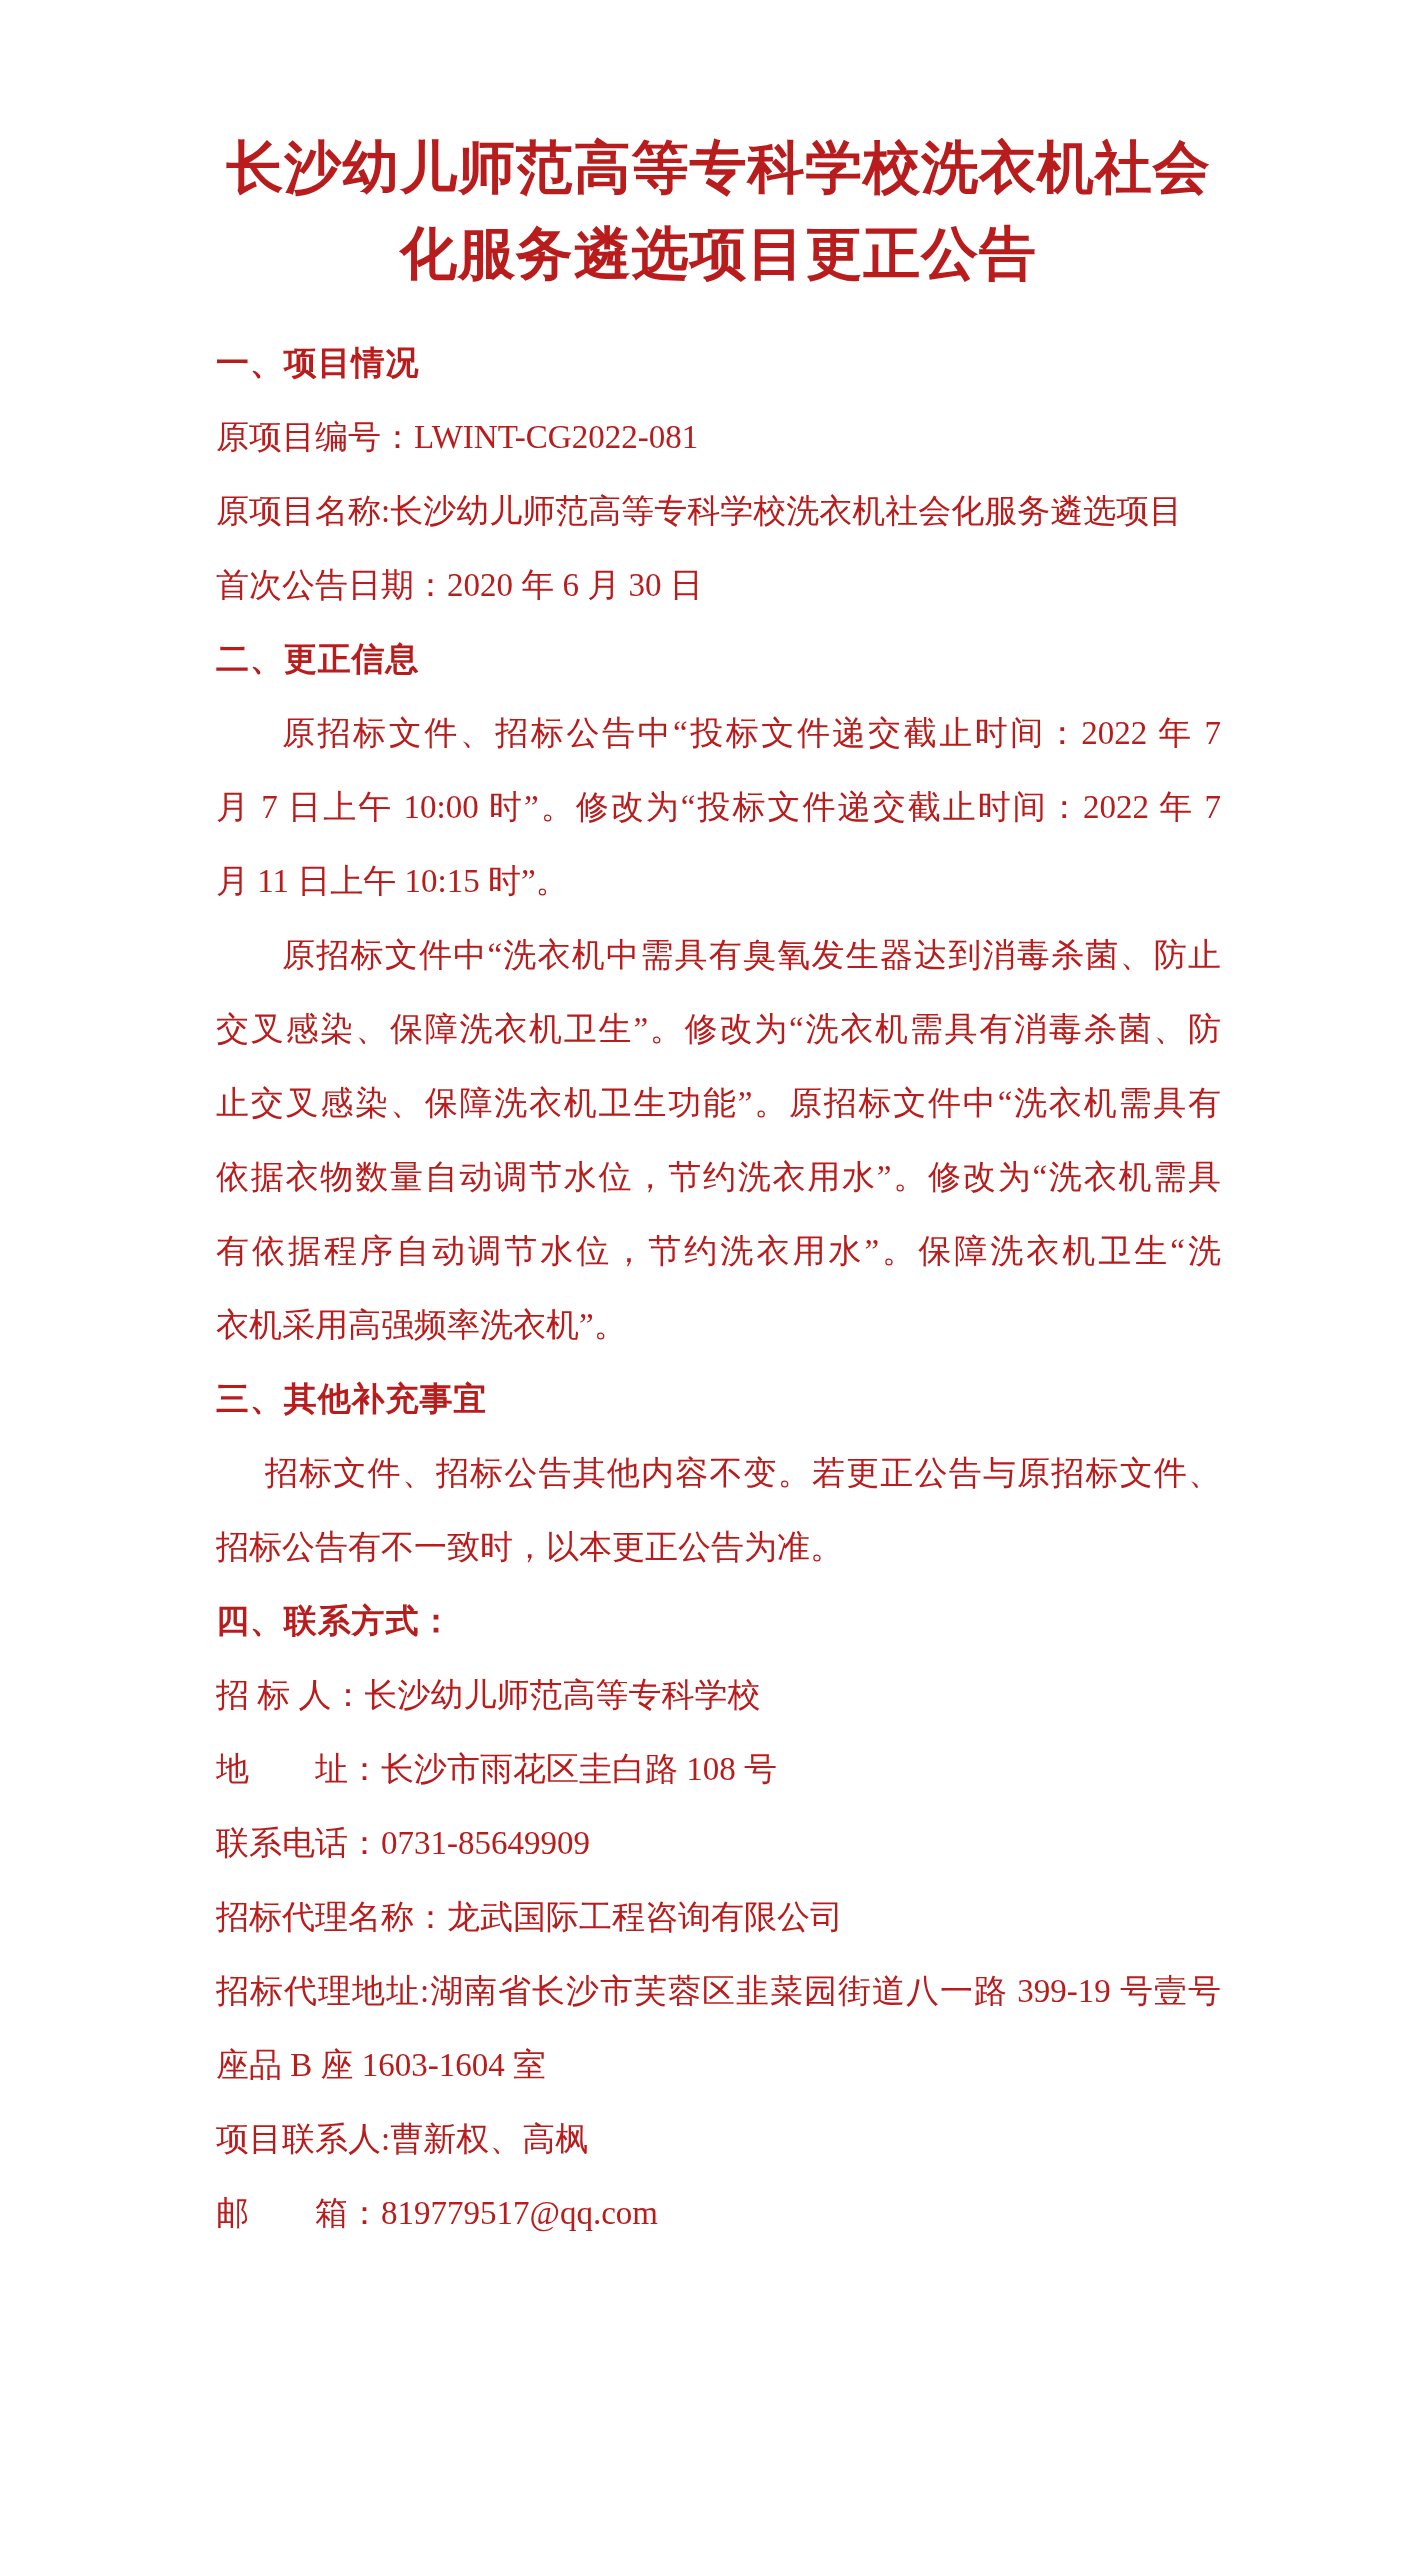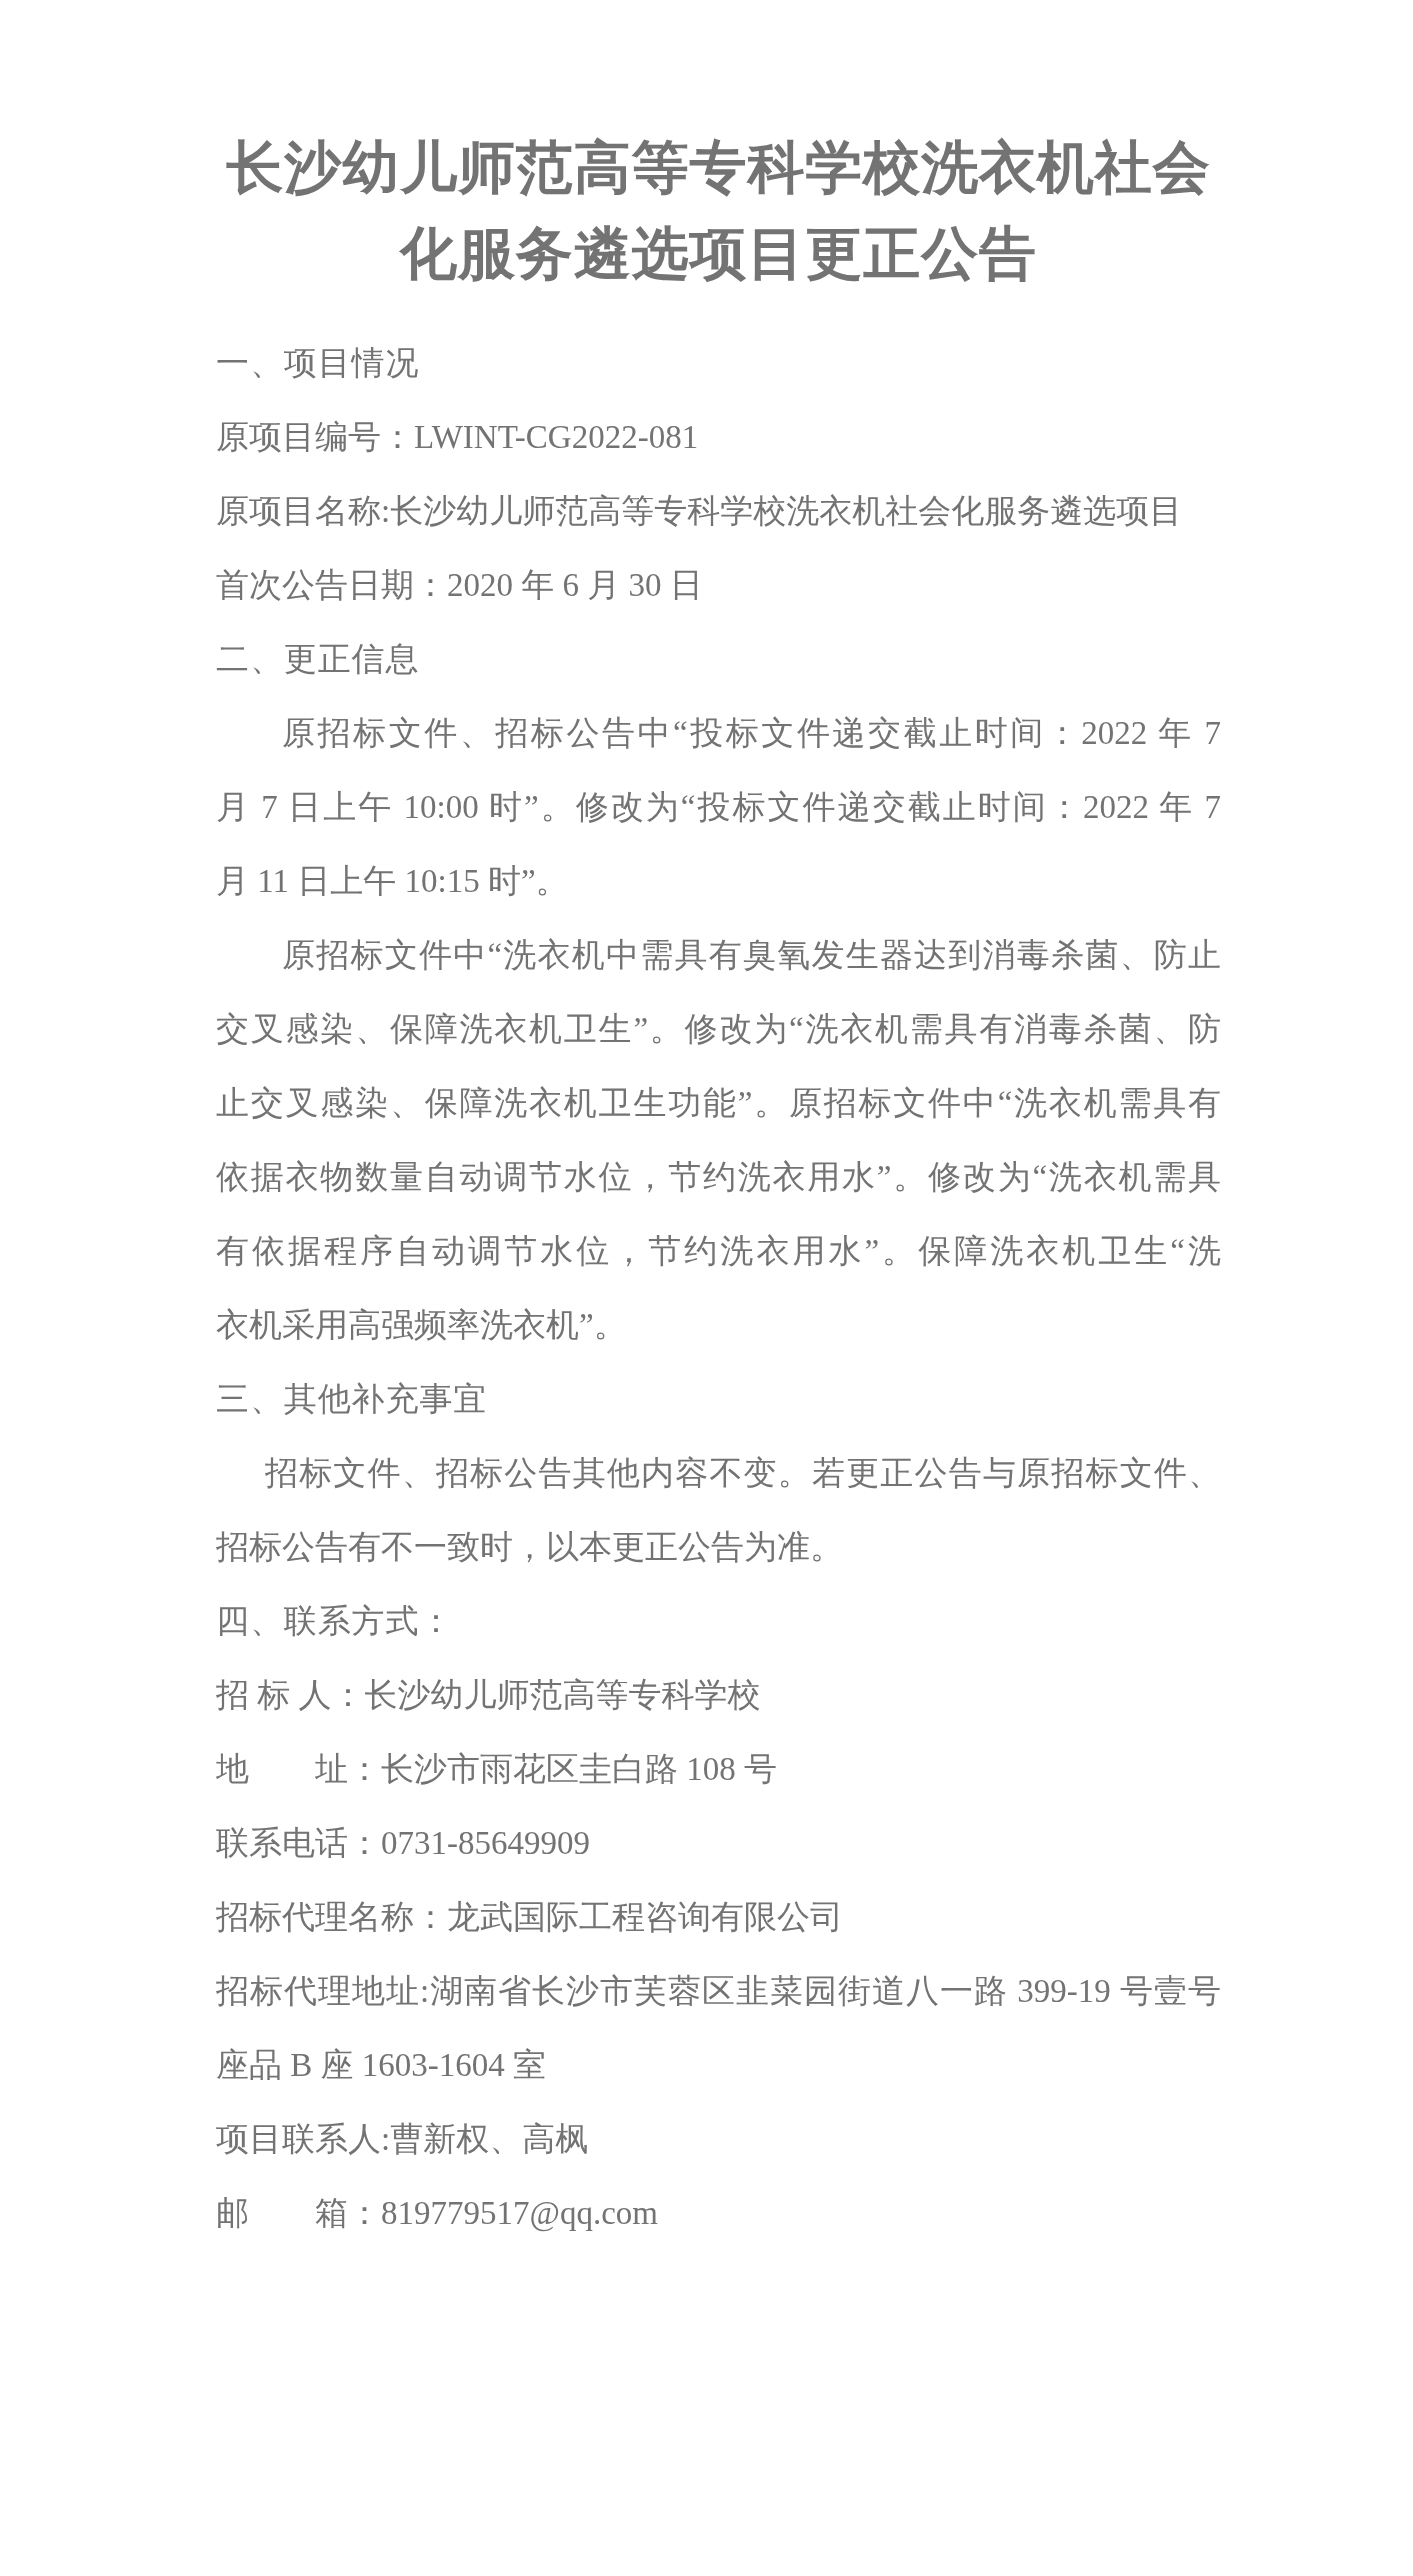--- a/index.html
+++ b/index.html
@@ -2,21 +2,21 @@
 <html style="font-size:14.3px"><head>
 <meta charset="utf-8">
 <style>
   html, body { margin: 0; padding: 0; }
   body { background: #ffffff; }
   .page {
     position: relative;
     width: 1414px;
     height: 2576px;
     background: #ffffff;
-    color: #737373;
+    color: #b91c1c;
     font-family: "Liberation Serif", "DejaVu Serif", serif;
     overflow: hidden;
   }
   .content {
     position: absolute;
     left: 216px;
     top: 0;
     width: 1005px;
     padding-top: 125px;
   }
@@ -29,21 +29,21 @@
     letter-spacing: 0.9px;
   }
   .tline { display: block; }
   .bline {
     font-size: 33px;
     line-height: 74px;
     white-space: pre-wrap;
   }
   .heading {
     font-family: "Liberation Sans", "DejaVu Sans", sans-serif;
-    font-weight: 400;
+    font-weight: 700;
     letter-spacing: 0.9px;
   }
   .fill {
     text-align: justify;
     text-align-last: justify;
   }
   .indent-lg { text-indent: 66px; }
   .indent-sm { text-indent: 49px; }
 </style>
 </head>

